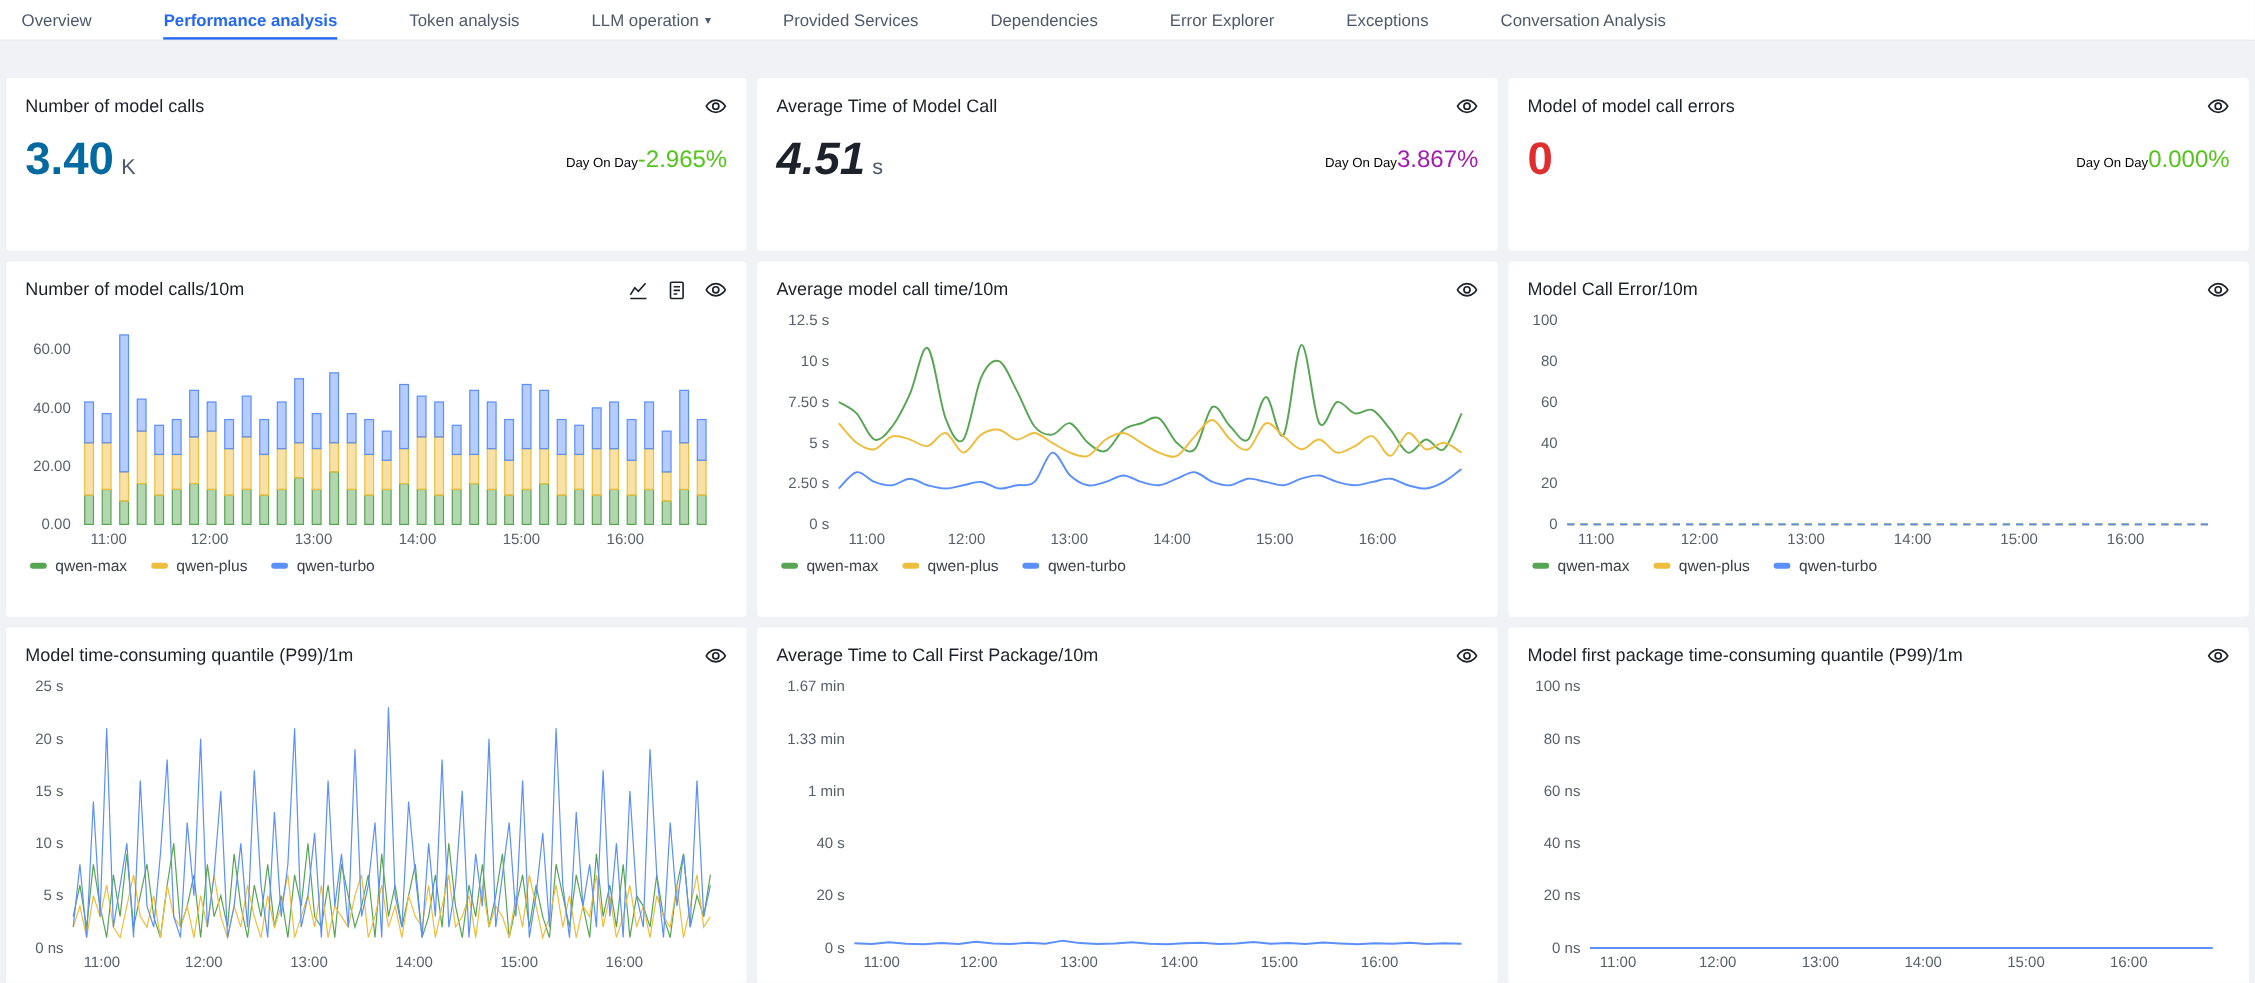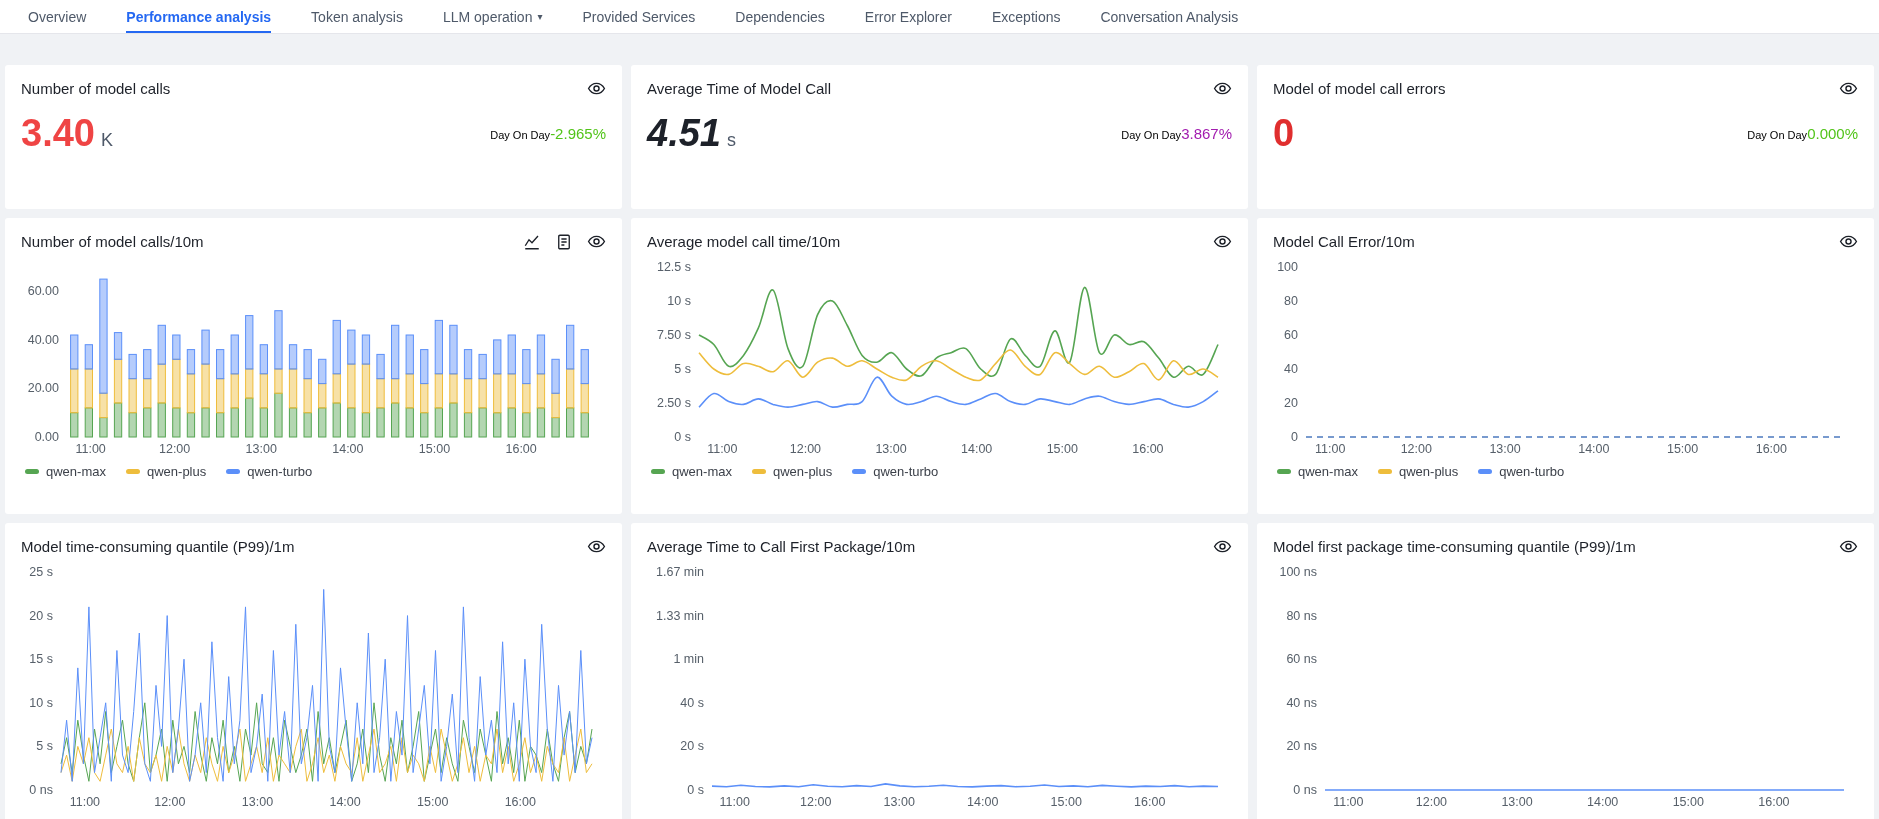--- a/index.html
+++ b/index.html
@@ -1,38 +1,38 @@
 <!DOCTYPE html>
 <html><head>
 <meta charset="utf-8">
 <style>
   *{box-sizing:border-box;margin:0;padding:0}
   html,body{width:1879px;height:819px;overflow:hidden;background:#f0f2f5;
     font-family:"Liberation Sans",sans-serif;color:#1d2129;font-size:14px}
   
   .topnav{background:#fff;border-bottom:1px solid #e5e6eb;height:34px;
-    display:flex;align-items:stretch;padding:0 28px;gap:40px}
+    display:flex;align-items:stretch;padding:0 18px;gap:60px}
   .tab{display:flex;align-items:center;font-size:14px;color:#4e5969;cursor:pointer;position:relative;white-space:nowrap}
   .tab.active{color:#2468f2;font-weight:700}
   .tab.active::after{content:"";position:absolute;left:0;right:0;bottom:0;height:2px;background:#2468f2}
   .caret{font-size:10px;margin-left:5px;color:#4e5969}
   
   .grid{display:grid;grid-template-columns:repeat(3,1fr);grid-template-rows:144px 296px 340px;
     gap:9px;padding:0 5px;margin-top:31px}
   .card{background:#fff;border-radius:3px;padding:14px 16px;overflow:hidden}
   .card-head{display:flex;justify-content:space-between;align-items:center}
   .card-title{font-size:15px;font-weight:400;color:#1d2129}
   .head-icons{display:flex;align-items:center}
   .icon-btn{color:#1d2129;background:none;border:0;padding:0;margin-left:14px;cursor:pointer;line-height:0}
   
   .stat-row{display:flex;justify-content:space-between;align-items:center;margin-top:16px}
   .big-num{font-size:38px;font-weight:700;line-height:1}
   .unit{font-size:18px;color:#4e5969;margin-left:6px}
   .dod-label{font-size:11px;color:#000000}
-  .dod-val{font-size:15px}
+  .dod-val{font-size:20px}
   
   .chart{width:100%;margin-top:4px}
   .row2-chart{height:204px}
   .row3-chart{height:252px}
   .legend{display:flex;gap:20px;height:24px;font-size:13px;color:#3c414a;padding-left:4px}
   .lg-item{display:inline-flex;align-items:center;cursor:pointer}
   .sw{width:14px;height:5px;border-radius:2.5px;margin-right:7px;display:inline-block}
   svg text{font-family:"Liberation Sans",sans-serif}
 </style>
 </head>
@@ -60,21 +60,21 @@
       <h3 class="card-title">Number of model calls</h3>
       <button class="icon-btn">
         <svg width="19" height="19" viewBox="0 0 24 24" fill="none" stroke="currentColor" stroke-width="1.8">
             <path d="M2 12s3.5-6.5 10-6.5S22 12 22 12s-3.5 6.5-10 6.5S2 12 2 12z"></path>
             <circle cx="12" cy="12" r="3.2"></circle>
           </svg>
       </button>
     </div>
     <div class="stat-row">
       <div>
-        <span class="big-num" style="color: #ef4444; text-align: right;">3.40</span><span class="unit">K</span>
+        <span class="big-num" style="color: #0369a1; text-align: right;">3.40</span><span class="unit">K</span>
       </div>
       <div>
         <span class="dod-label">Day On Day</span><span class="dod-val" style="color: rgb(82, 196, 26);">-2.965%</span>
       </div>
     </div>
   </section>
 
   <section class="card">
     <div class="card-head">
       <h3 class="card-title">Average Time of Model Call</h3>

